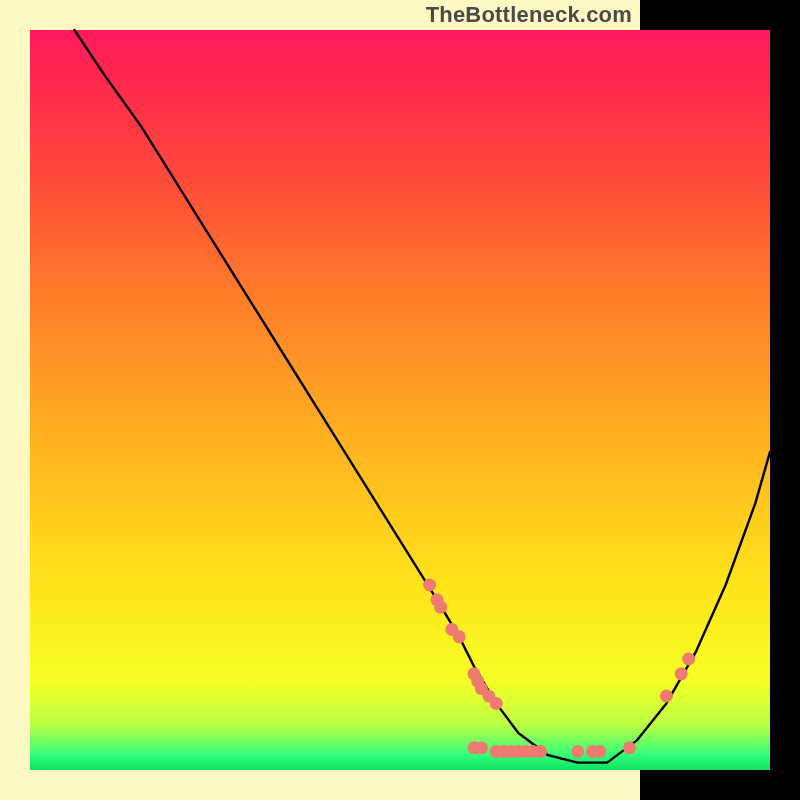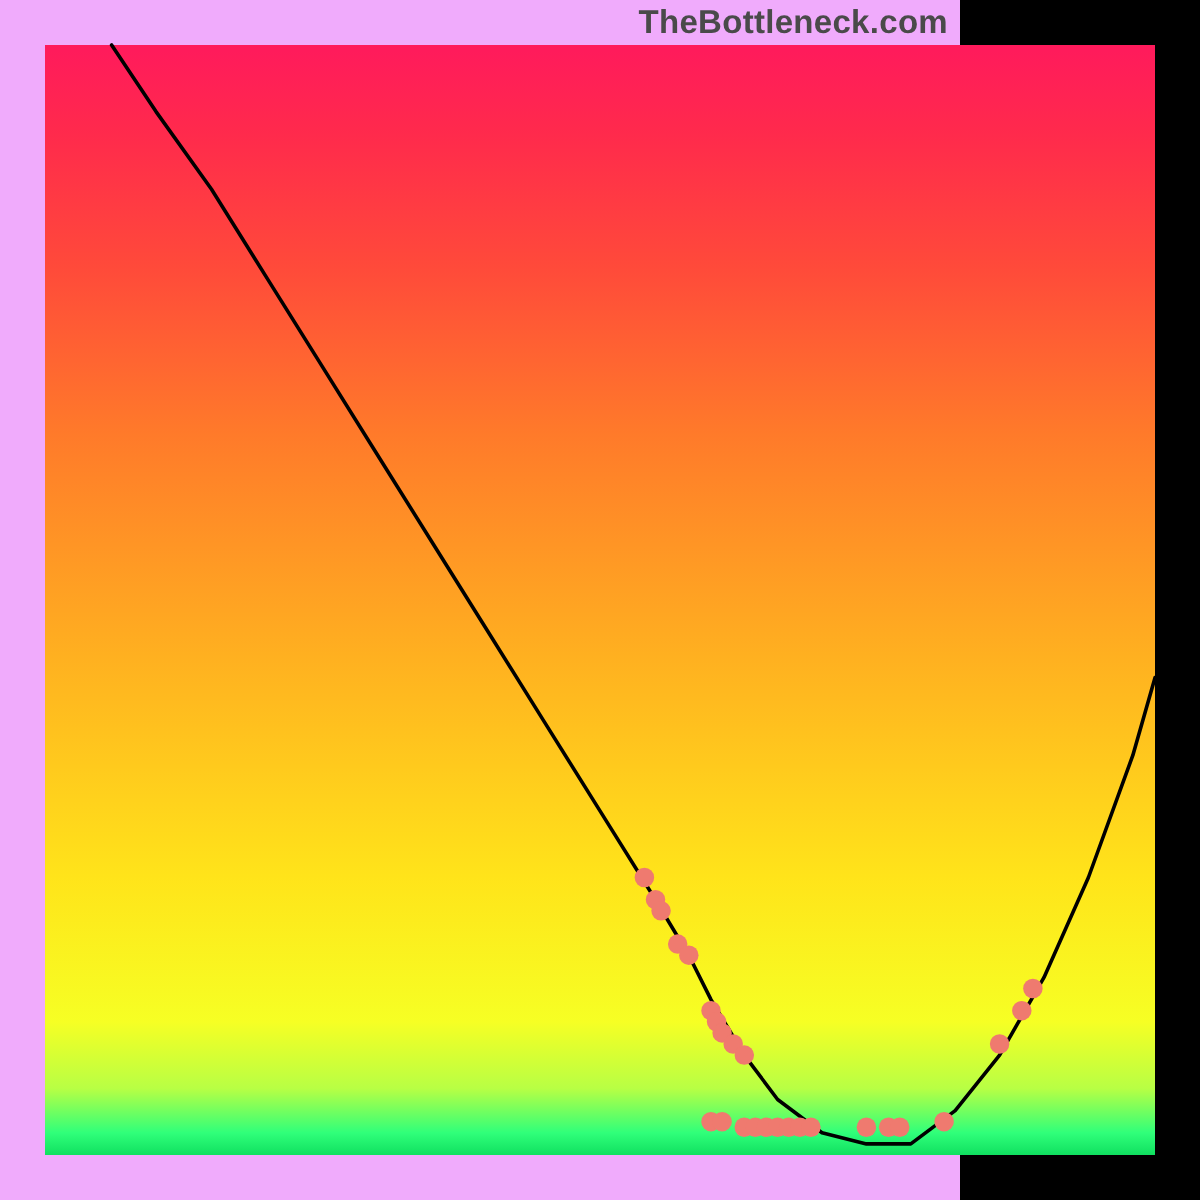--- a/index.html
+++ b/index.html
@@ -8,21 +8,21 @@
     width: 800px;
     height: 800px;
     background: #000;
     font-family: Arial, Helvetica, sans-serif;
     overflow: hidden;
   }
   .frame {
     position: relative;
     width: 640px;
     height: 800px;
-    background: #f0abfc;
+    background: #fef9c3;
   }
   .watermark {
     position: absolute;
     top: 2px;
     right: 8px;
     color: #4a4a4a;
     font-size: 22px;
     font-weight: bold;
     letter-spacing: 0.2px;
     user-select: none;

